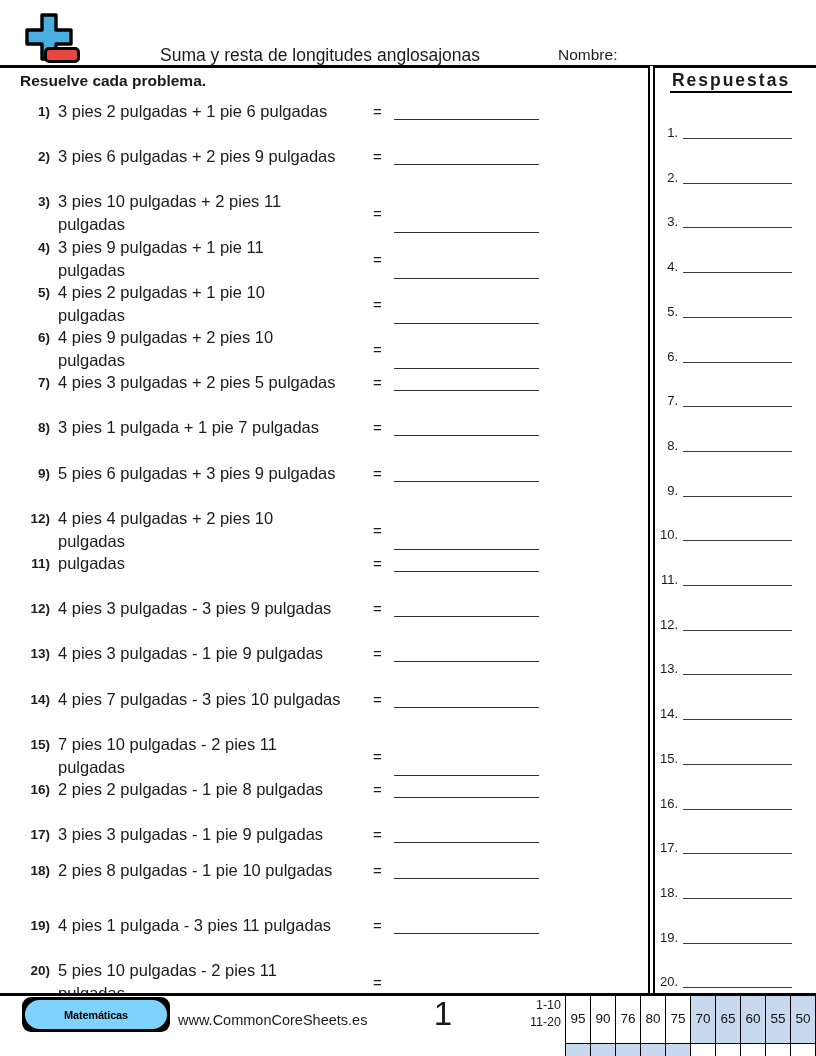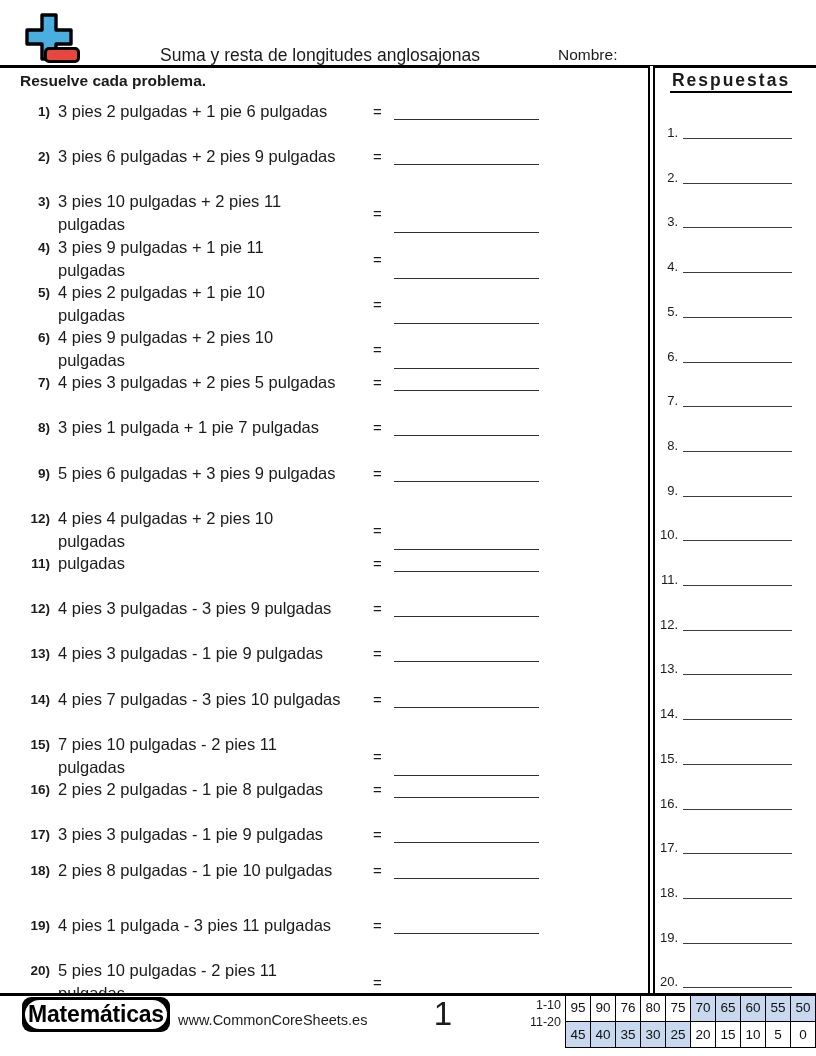--- a/index.html
+++ b/index.html
@@ -33,31 +33,31 @@
   .pl1{display:block;white-space:nowrap}
   .pl2{display:block}
   .eq{flex:none;font-size:15px;margin:0 12px 0 0}
   .problem-blank{flex:none;width:145px;border-bottom:1.5px solid #2f2f2f;
                  align-self:flex-end;margin-bottom:3px;height:0}
 
   
   .footer-rule{position:absolute;left:0;top:993px;width:816px;height:2.5px;background:#000;z-index:6}
   .footer{position:absolute;left:0;top:995px;width:816px;height:61px;background:#fff;z-index:5}
   .badge{position:absolute;left:22px;top:2px;width:148px;height:35px;background:#000;border-radius:9px}
-  .badge-pill{position:absolute;left:3px;top:3px;right:3px;bottom:3px;background:#ffffff;border-radius:16px;
+  .badge-pill{position:absolute;left:3px;top:3px;right:3px;bottom:3px;background:#7dd3fc;border-radius:16px;
               display:flex;align-items:center;justify-content:center;
-              font-size:23px;font-weight:700;color:#000;letter-spacing:-0.2px}
+              font-size:11px;font-weight:700;color:#000;letter-spacing:-0.2px}
   .website{position:absolute;left:178px;top:17px;font-size:14.5px}
   .page-num{position:absolute;left:420px;top:0;width:46px;text-align:center;font-size:33px}
   .slabel{position:absolute;left:506px;width:55px;text-align:right;font-size:12.5px}
   .slabel.r1{top:3px}
   .slabel.r2{top:20px}
   .score-table{position:absolute;left:565px;top:-1px;border-collapse:collapse}
   .score-table td{width:22px;height:15.5px;font-size:13.5px;text-align:center;
-                  border:1.5px solid #000;padding:5px 1px;color:#111}
+                  border:1.5px solid #000;padding:16px 1px;color:#111}
   .hl{background:var(--hl-color,#c8d9ef)}
 </style>
 </head>
 <body>
 
 <div class="page">
 
   <svg class="logo" viewBox="0 0 60 54">
     <path d="M20,2 H34 V17 H49 V31 H34 V46 H20 V31 H5 V17 H20 Z" fill="var(--logo-plus,#4aafe0)" stroke="#000" stroke-width="3.4" stroke-linejoin="round"></path>
     <rect x="23.5" y="35.5" width="33" height="13" rx="3.5" fill="var(--logo-minus,#e8463e)" stroke="#000" stroke-width="3"></rect>

